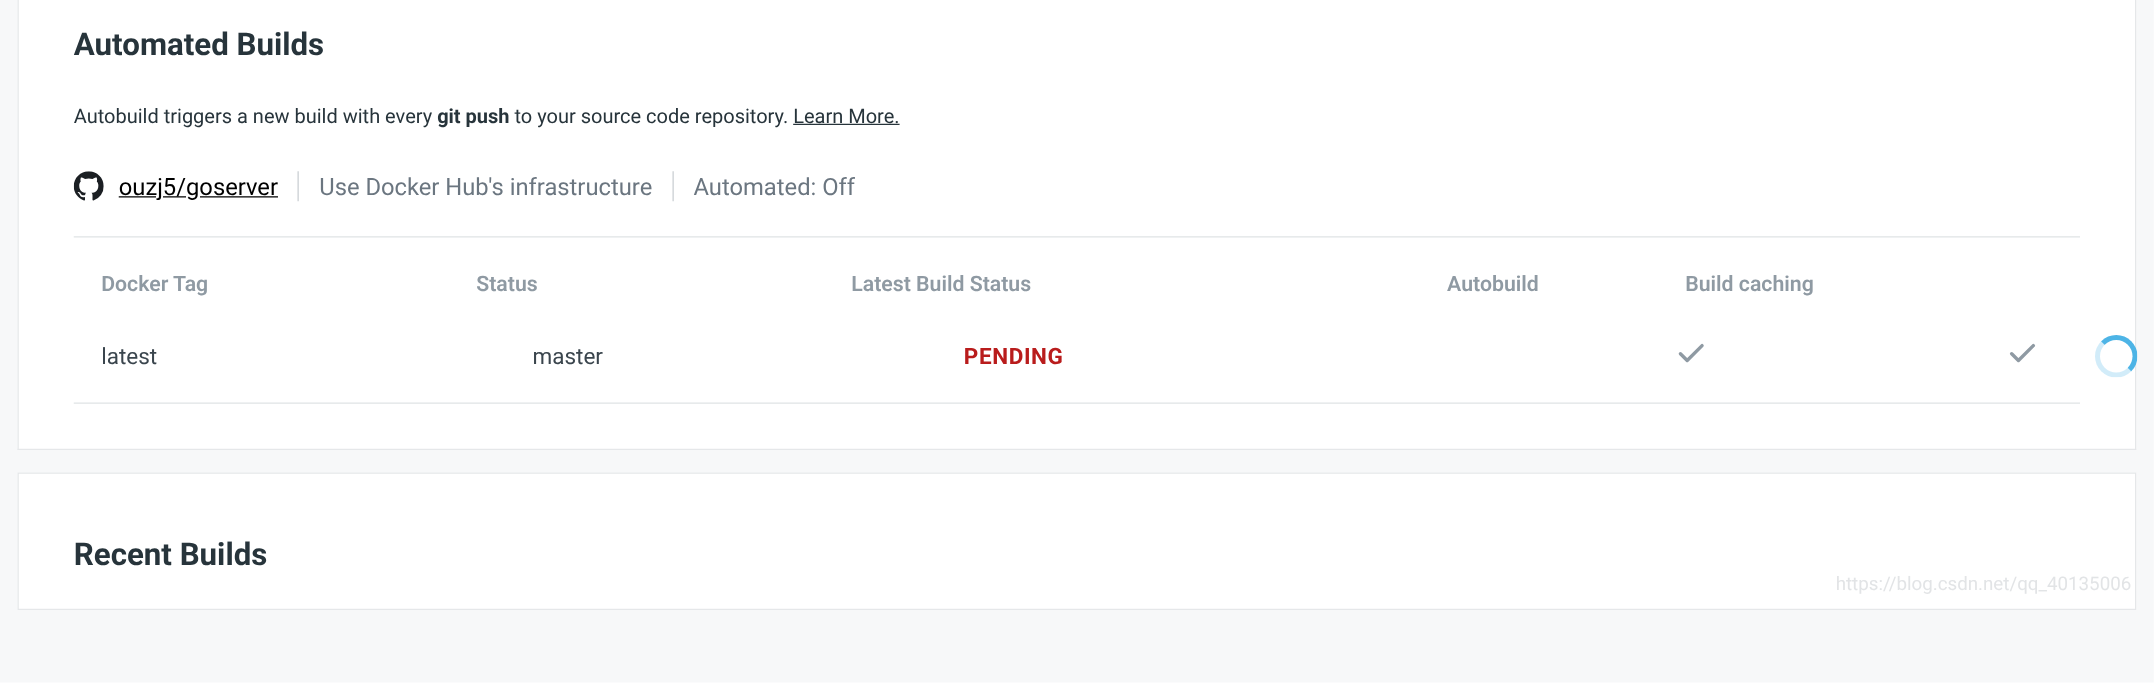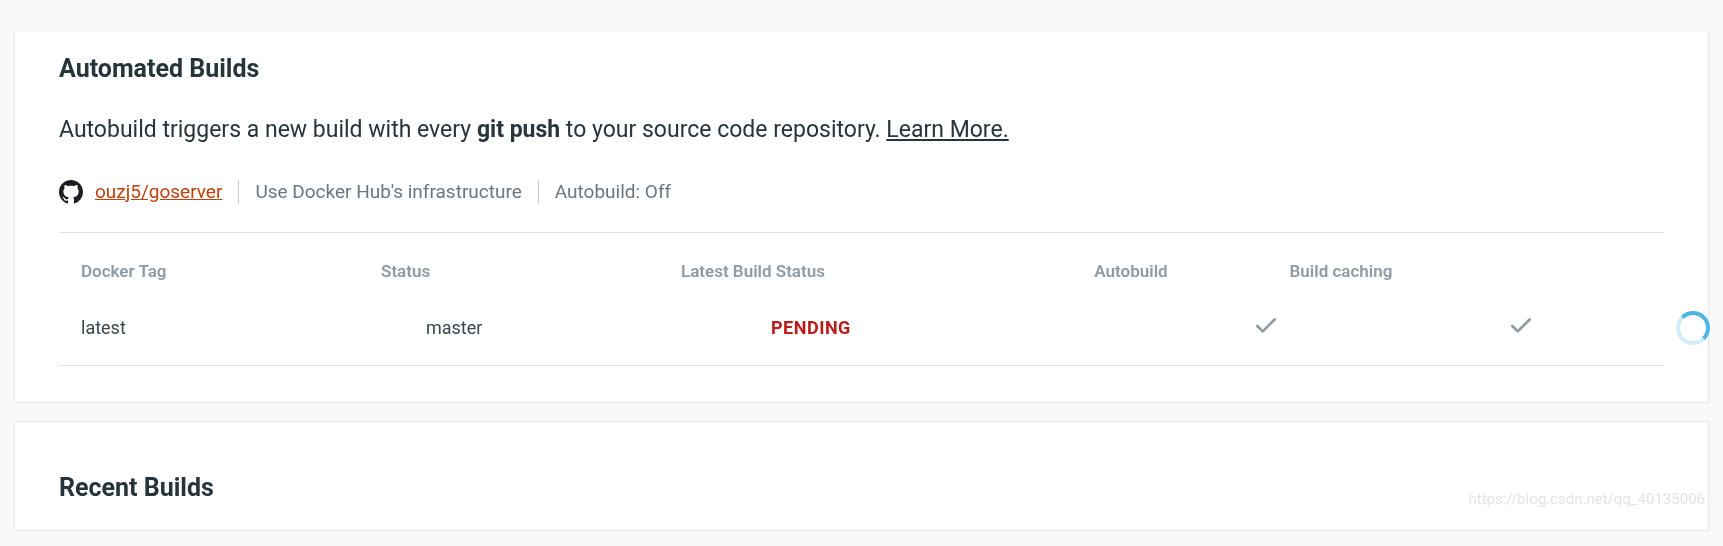--- a/index.html
+++ b/index.html
@@ -13,35 +13,34 @@
     .panel {
       background: #ffffff;
       border: 1px solid #e5e7e9;
       margin: 0 14px 18px 14px;
       padding: 0 44px;
     }
     .panel-top {
       border-top: none;
       padding-top: 8px;
       padding-bottom: 36px;
-      margin-top: 32px;
     }
     .panel-bottom {
       padding-top: 36px;
       padding-bottom: 28px;
     }
     h2.section-title {
       font-size: 25px;
       font-weight: 700;
       color: #27343b;
       margin-top: 14px;
       margin-bottom: 30px;
     }
     .desc-line {
-      font-size: 23px;
+      font-size: 16px;
       color: #27343b;
       margin-bottom: 32px;
       line-height: 1.5;
     }
     .desc-line b { font-weight: 700; }
     .desc-line a {
       color: #27343b;
       text-decoration: underline;
     }
     .repo-info-row {
@@ -52,21 +51,21 @@
       font-size: 19px;
       color: #6b7680;
     }
     .repo-info-row .gh-icon {
       width: 24px;
       height: 24px;
       color: #1b1f23;
       flex: 0 0 auto;
     }
     .repo-info-row a.repo-link {
-      color: #c2410c;
+      color: #000000;
       text-decoration: underline;
     }
     .vsep {
       display: inline-block;
       width: 1px;
       height: 24px;
       background: #c9ced2;
       margin: 0 4px;
     }
     .build-table {
@@ -92,21 +91,21 @@
       color: #3a454d;
       padding-top: 14px;
       padding-bottom: 20px;
       gap: 45px;
     }
     .status-pending {
       color: #b91c1c;
       font-weight: 700;
       letter-spacing: 0.5px;
     }
-    .col-center { text-align: center; }
+    .col-center { text-align: right; }
     .check {
       display: inline-block;
       width: 26px;
       height: 26px;
       color: #8f9aa3;
     }
     .spinner-wrap {
       display: flex;
       justify-content: flex-end;
       padding-right: 42px;
@@ -146,21 +145,21 @@
     <div class="repo-info-row">
       <span class="gh-icon">
         <svg viewBox="0 0 16 16" fill="currentColor" aria-hidden="true">
             <path d="M8 0C3.58 0 0 3.58 0 8c0 3.54 2.29 6.53 5.47 7.59.4.07.55-.17.55-.38 0-.19-.01-.82-.01-1.49-2.01.37-2.53-.49-2.69-.94-.09-.23-.48-.94-.82-1.13-.28-.15-.68-.52-.01-.53.63-.01 1.08.58 1.23.82.72 1.21 1.87.87 2.33.66.07-.52.28-.87.51-1.07-1.78-.2-3.64-.89-3.64-3.95 0-.87.31-1.59.82-2.15-.08-.2-.36-1.02.08-2.12 0 0 .67-.21 2.2.82.64-.18 1.32-.27 2-.27.68 0 1.36.09 2 .27 1.53-1.04 2.2-.82 2.2-.82.44 1.1.16 1.92.08 2.12.51.56.82 1.27.82 2.15 0 3.07-1.87 3.75-3.65 3.95.29.25.54.73.54 1.48 0 1.07-.01 1.93-.01 2.2 0 .21.15.46.55.38A8.013 8.013 0 0016 8c0-4.42-3.58-8-8-8z"></path>
           </svg>
       </span>
       <a href="#" class="repo-link">ouzj5/goserver</a>
       <span class="vsep"></span>
       <span>Use Docker Hub's infrastructure</span>
       <span class="vsep"></span>
-      <span>Autobuild: Off</span>
+      <span>Automated: Off</span>
     </div>
 
     <div class="build-table">
       <div class="build-header">
         <div>Docker Tag</div>
         <div>Status</div>
         <div>Latest Build Status</div>
         <div class="col-center">Autobuild</div>
         <div class="col-center">Build caching</div>
         <div></div>

